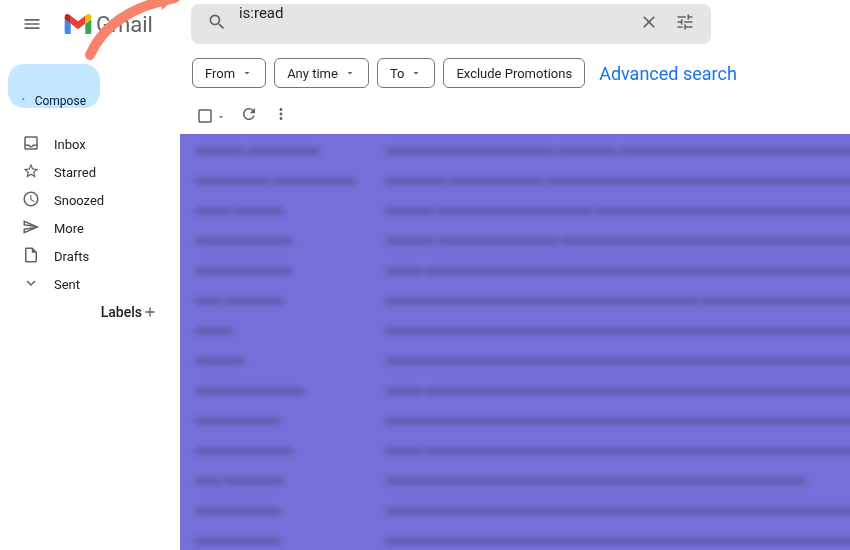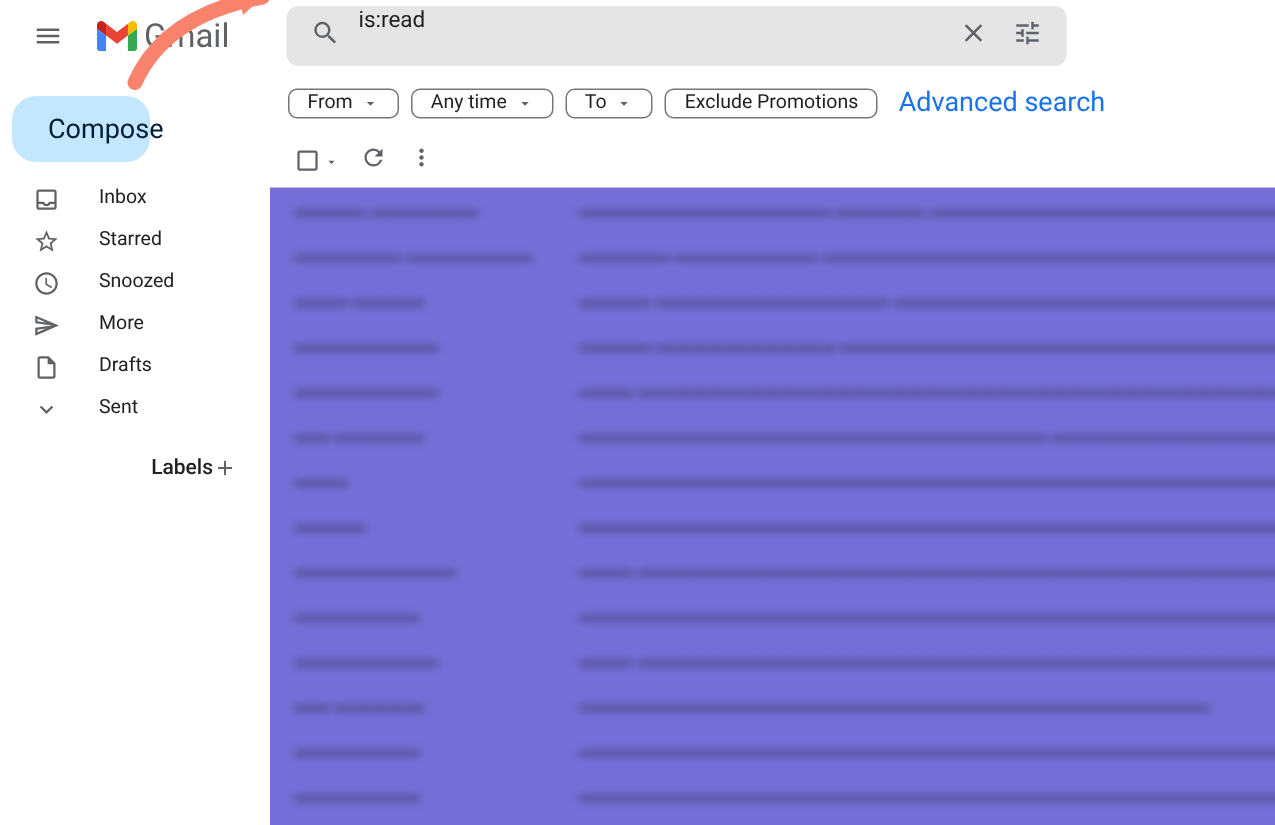--- a/index.html
+++ b/index.html
@@ -12,30 +12,30 @@
     .logo-m { width: 28px; height: 20px; }
     
     .search-wrap { flex: 0 0 520px; margin-left: 30px; }
     .search { background: #e5e5e5; border-radius: 8px; height: 40px; display: flex; align-items: flex-start; padding: 0 8px; }
     .search-icon, .clear-icon, .tune-icon { width: 36px; height: 36px; display: flex; align-items: center; justify-content: center; cursor: pointer; border-radius: 50%; }
     .search svg { width: 20px; height: 20px; fill: #5f6368; }
     .search input { flex: 1; border: none; background: transparent; outline: none; font-size: 15px; color: #1f1f1f; padding: 0 4px; }
     
     .body-wrap { display: flex; height: calc(550px - 48px); }
     .sidebar { width: 180px; padding: 8px 8px 8px 0; flex-shrink: 0; }
-    .compose { margin: 8px 0 16px 8px; background: #c2e7ff; border-radius: 16px; height: 44px; width: 92px; display: flex; align-items: center; gap: 10px; padding: 0 14px; cursor: pointer; font-size: 18px; color: #001d35; }
+    .compose { margin: 8px 0 16px 8px; background: #c2e7ff; border-radius: 16px; height: 44px; width: 92px; display: flex; align-items: flex-end; gap: 10px; padding: 0 14px; cursor: pointer; font-size: 12px; color: #001d35; }
     .compose svg { width: 18px; height: 18px; fill: #001d35; }
-    .nav-item { display: flex; align-items: flex-start; gap: 26px; height: 28px; padding: 0 0 0 22px; font-size: 13px; color: #202124; cursor: pointer; border-radius: 0 14px 14px 0; }
+    .nav-item { display: flex; align-items: flex-end; gap: 14px; height: 28px; padding: 0 0 0 22px; font-size: 13px; color: #202124; cursor: pointer; border-radius: 0 14px 14px 0; }
     .nav-item svg { width: 18px; height: 18px; fill: #5f6368; }
     .labels-head { display: flex; align-items: center; justify-content: flex-end; padding: 12px 14px 8px 22px; font-size: 14px; color: #202124; font-weight: 500; }
     .labels-head svg { width: 16px; height: 16px; fill: #5f6368; cursor: pointer; }
     
     .main { flex: 1; display: flex; flex-direction: column; }
     .chips { display: flex; gap: 8px; padding: 10px 12px; align-items: center; }
-    .chip { height: 20px; border: 1px solid #747775; border-radius: 6px; background: #fff; display: flex; align-items: center; padding: 0 12px; font-size: 13px; color: #1f1f1f; cursor: pointer; gap: 6px; }
+    .chip { height: 30px; border: 1px solid #747775; border-radius: 6px; background: #fff; display: flex; align-items: center; padding: 0 12px; font-size: 13px; color: #1f1f1f; cursor: pointer; gap: 6px; }
     .chip svg { width: 12px; height: 12px; fill: #5f6368; }
     .adv-link { color: #1a73e8; font-size: 18px; margin-left: 6px; cursor: pointer; text-align: center; }
     
     .toolbar { display: flex; align-items: center; gap: 14px; padding: 6px 16px; height: 36px; }
     .toolbar .cbx { display: flex; align-items: center; gap: 2px; cursor: pointer; }
     .toolbar svg { width: 18px; height: 18px; fill: #5f6368; }
     .toolbar .mini svg { width: 10px; height: 10px; }
     
     .email-area { flex: 1; background: #6b63d6; opacity: 0.92; position: relative; overflow: hidden; }
     .row { display: flex; padding: 8px 16px; font-size: 12px; gap: 60px; }

